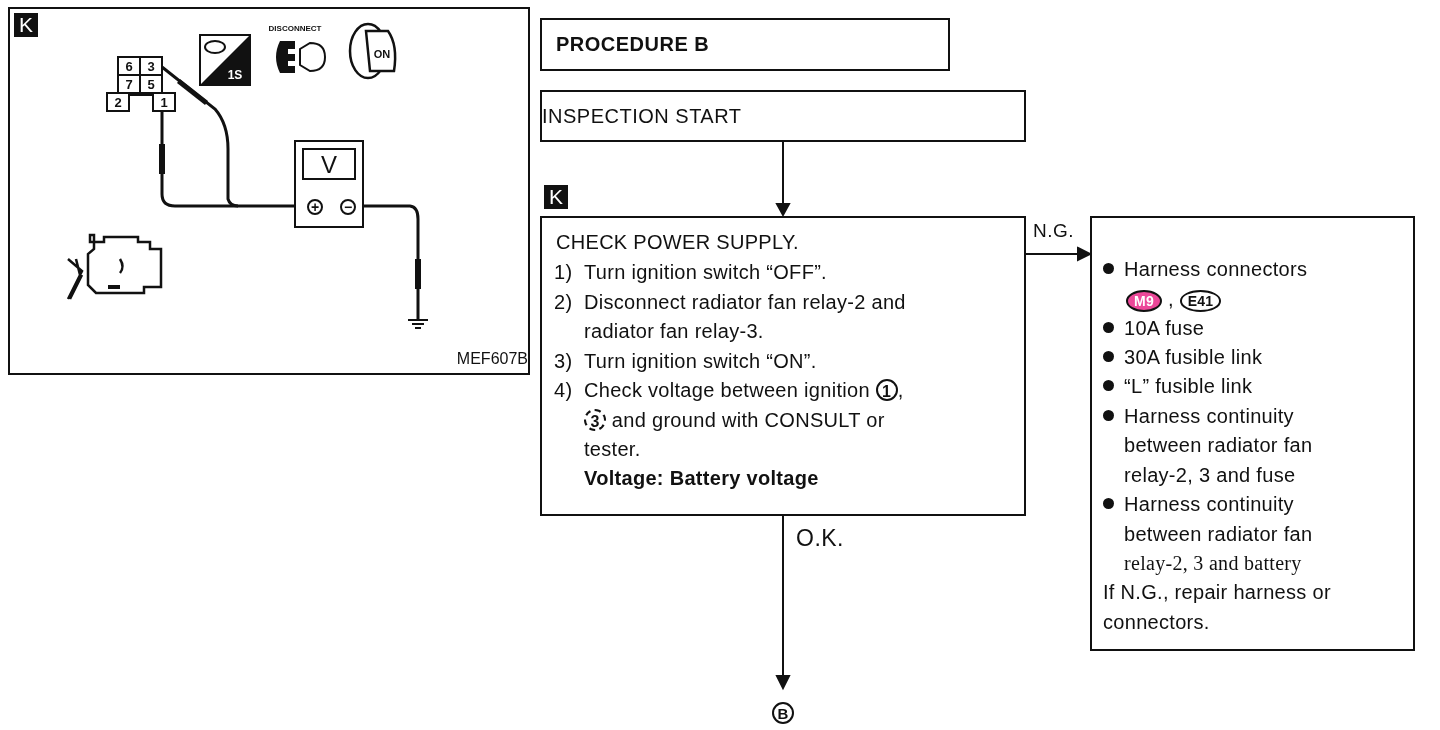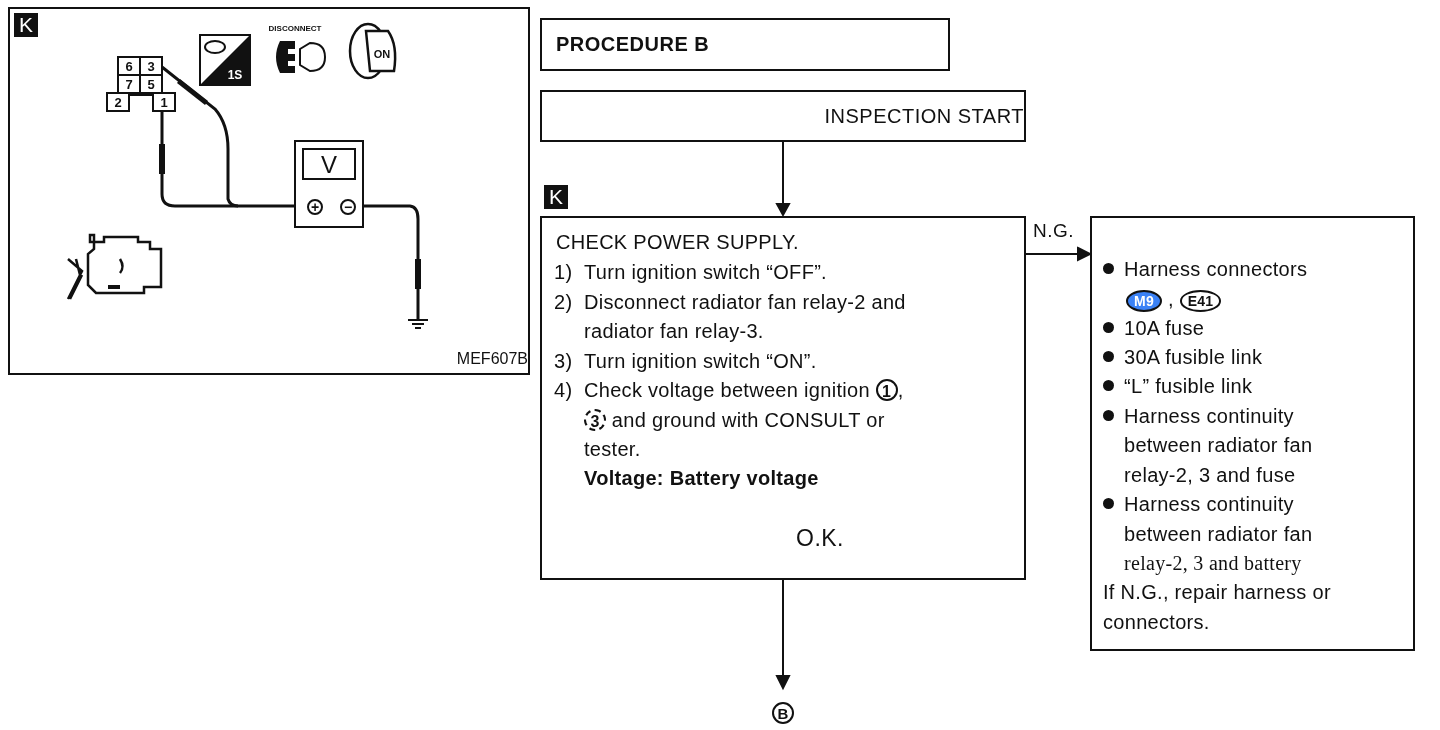--- a/index.html
+++ b/index.html
@@ -4,29 +4,29 @@
 <style>
   html, body { margin:0; padding:0; background:#ffffff; }
   body { width:1440px; height:730px; position:relative; overflow:hidden; font-family:"Liberation Sans", sans-serif; color:#111; }
   .abs { position:absolute; }
   .box { position:absolute; border:2px solid #111; background:#fff; box-sizing:border-box; }
   .kbadge { position:absolute; background:#111; color:#fff; font-family:"Liberation Sans", sans-serif; font-size:21px; line-height:24px; width:24px; height:24px; text-align:center; }
   #illus { left:8px; top:7px; width:522px; height:368px; }
   #proc-title { left:540px; top:18px; width:410px; height:53px; }
   #proc-title span { position:absolute; left:14px; top:13px; font-weight:bold; font-size:20px; letter-spacing:0.5px; }
   #insp { left:540px; top:90px; width:486px; height:52px; }
-  #insp span { position:absolute; left:13px; right:0; top:13px; text-align:right; font-size:20px; letter-spacing:0.5px;padding-left:42px; }
-  #check { left:540px; top:216px; width:486px; height:364px; }
+  #insp span { position:absolute; left:0; right:0; top:13px; text-align:left; font-size:20px; letter-spacing:0.5px; }
+  #check { left:540px; top:216px; width:486px; height:300px; }
   #check .t { position:absolute; font-size:20px; line-height:29.6px; white-space:nowrap; letter-spacing:0.3px; }
   #ng-box { left:1090px; top:216px; width:325px; height:435px; }
   #ng-box .t { position:absolute; font-size:20px; line-height:29.4px; white-space:nowrap; letter-spacing:0.3px; }
   .bullet { display:inline-block; width:11px; height:11px; border-radius:50%; background:#111; margin-right:10px; vertical-align:middle; position:relative; top:-2px; }
   .circ { display:inline-block; width:22px; height:22px; border:2px solid #111; border-radius:50%; text-align:center; font-size:16px; line-height:22px; font-weight:bold; box-sizing:border-box; vertical-align:middle; position:relative; top:-2px; }
   .oval { display:inline-block; border:2px solid #111; border-radius:50%; padding:0 6px; font-size:14px; line-height:18px; font-weight:bold; vertical-align:middle; }
-  .oval.filled { background:#3b82f6; color:#fff; }
+  .oval.filled { background:#ec4899; color:#fff; }
   .label { position:absolute; font-size:20px; letter-spacing:0.5px; }
   svg { position:absolute; left:0; top:0; }
 </style>
 </head>
 <body>
 
 <div class="box" id="illus">
   <div class="kbadge" style="left:4px;top:4px;">K</div>
 
   <svg width="522" height="368" viewBox="0 0 522 368">

